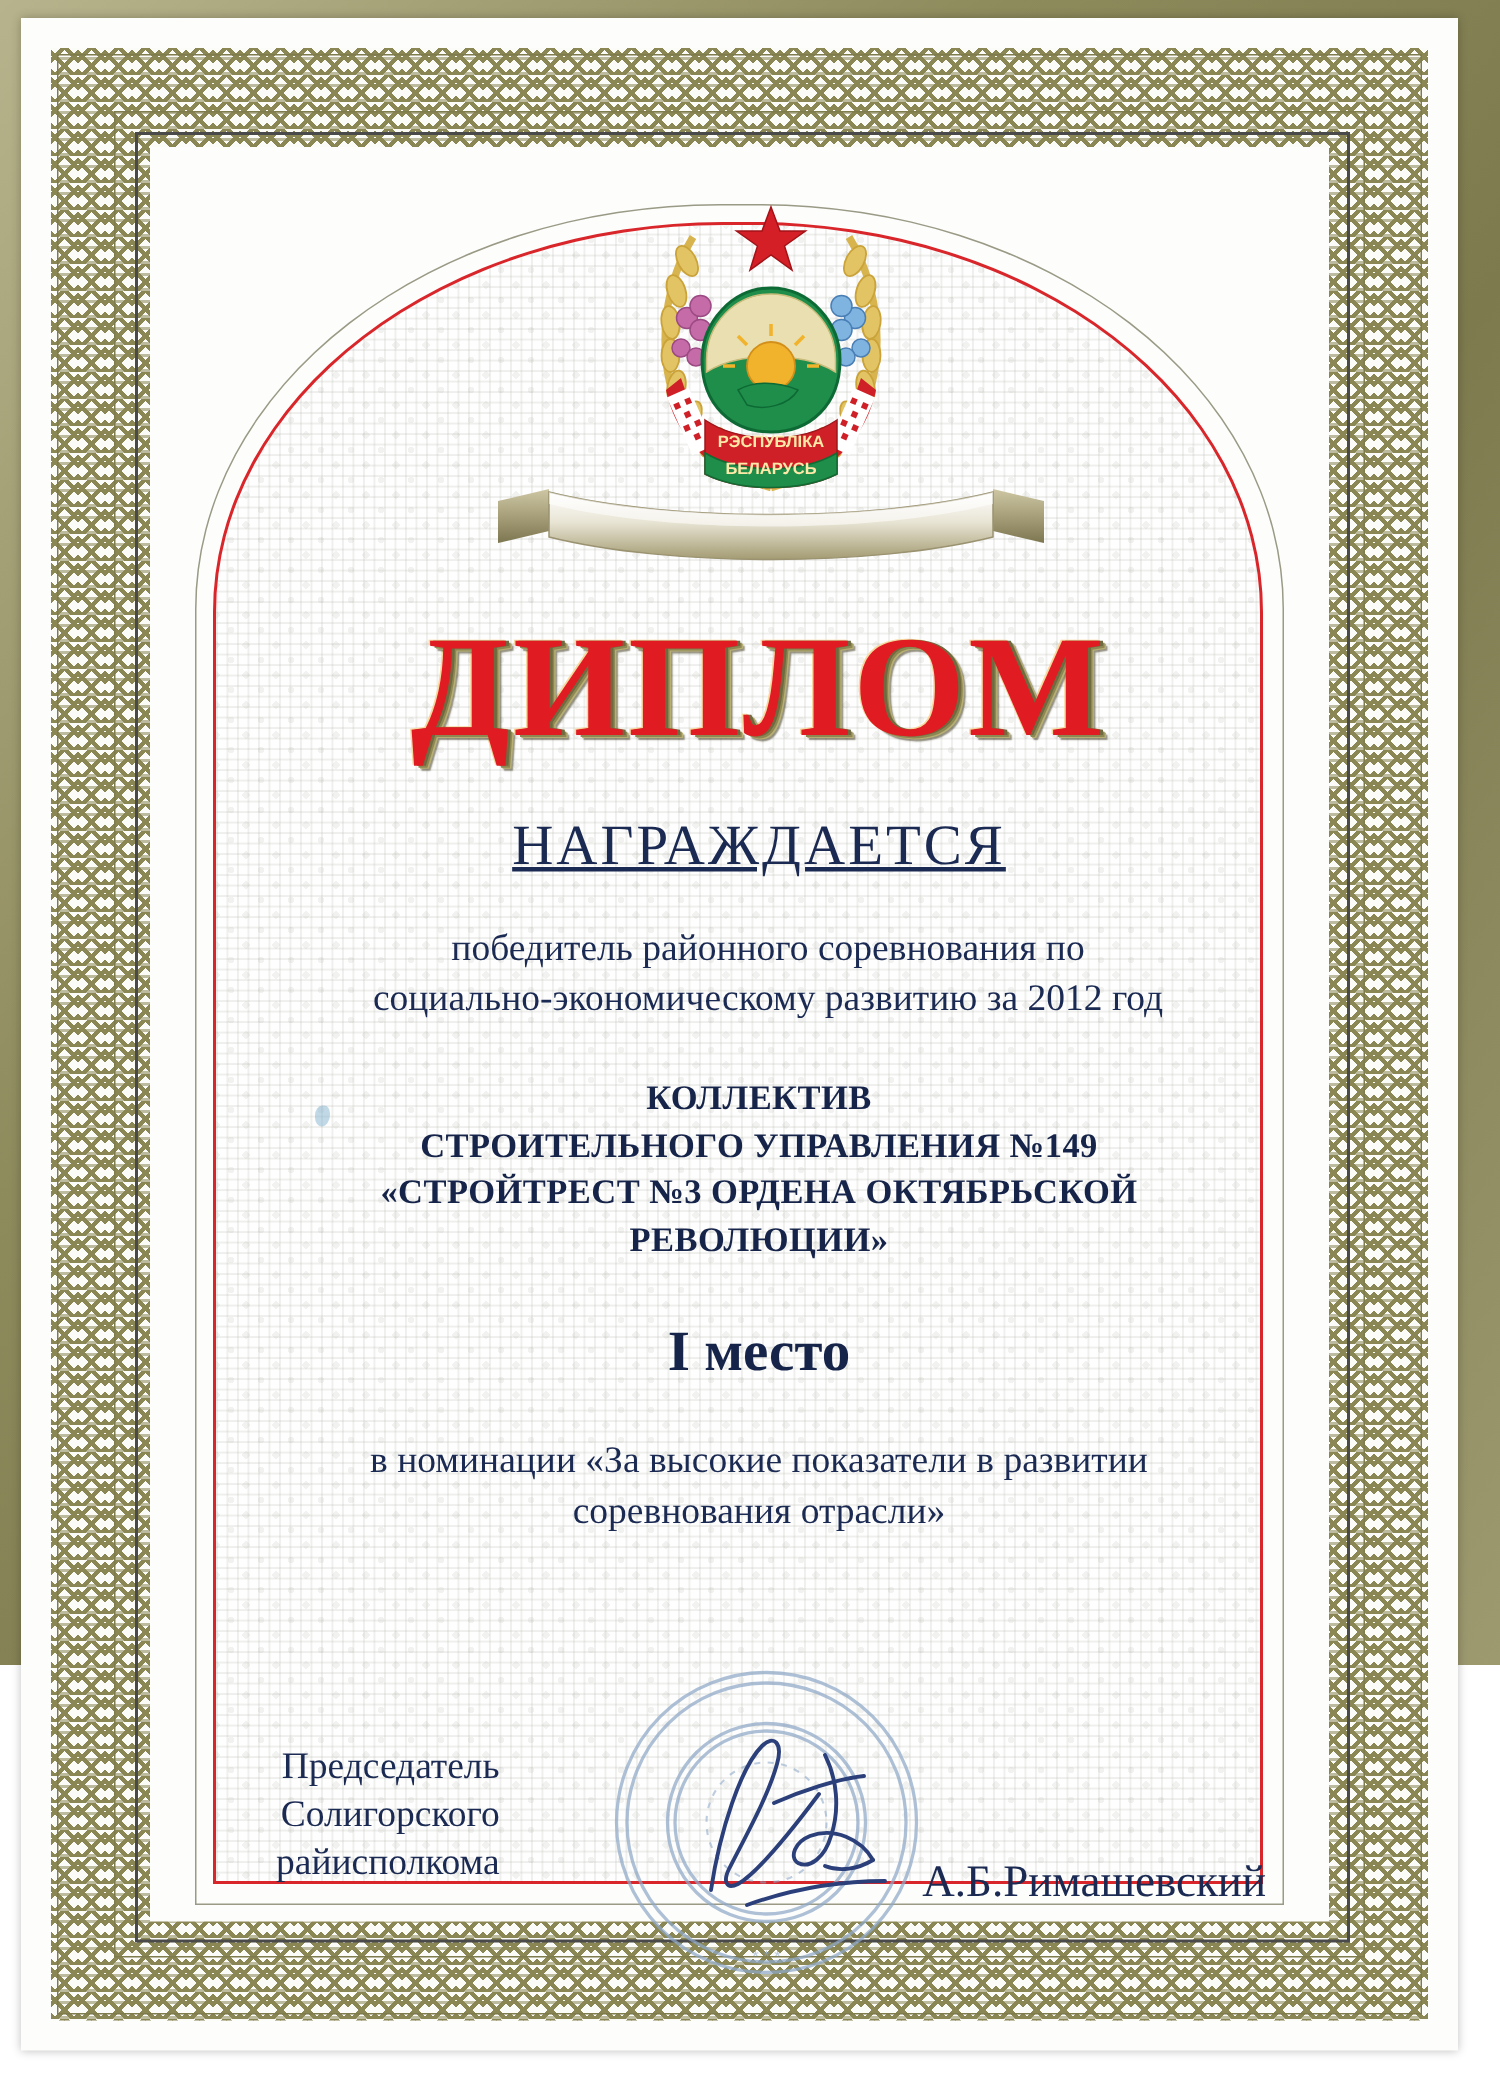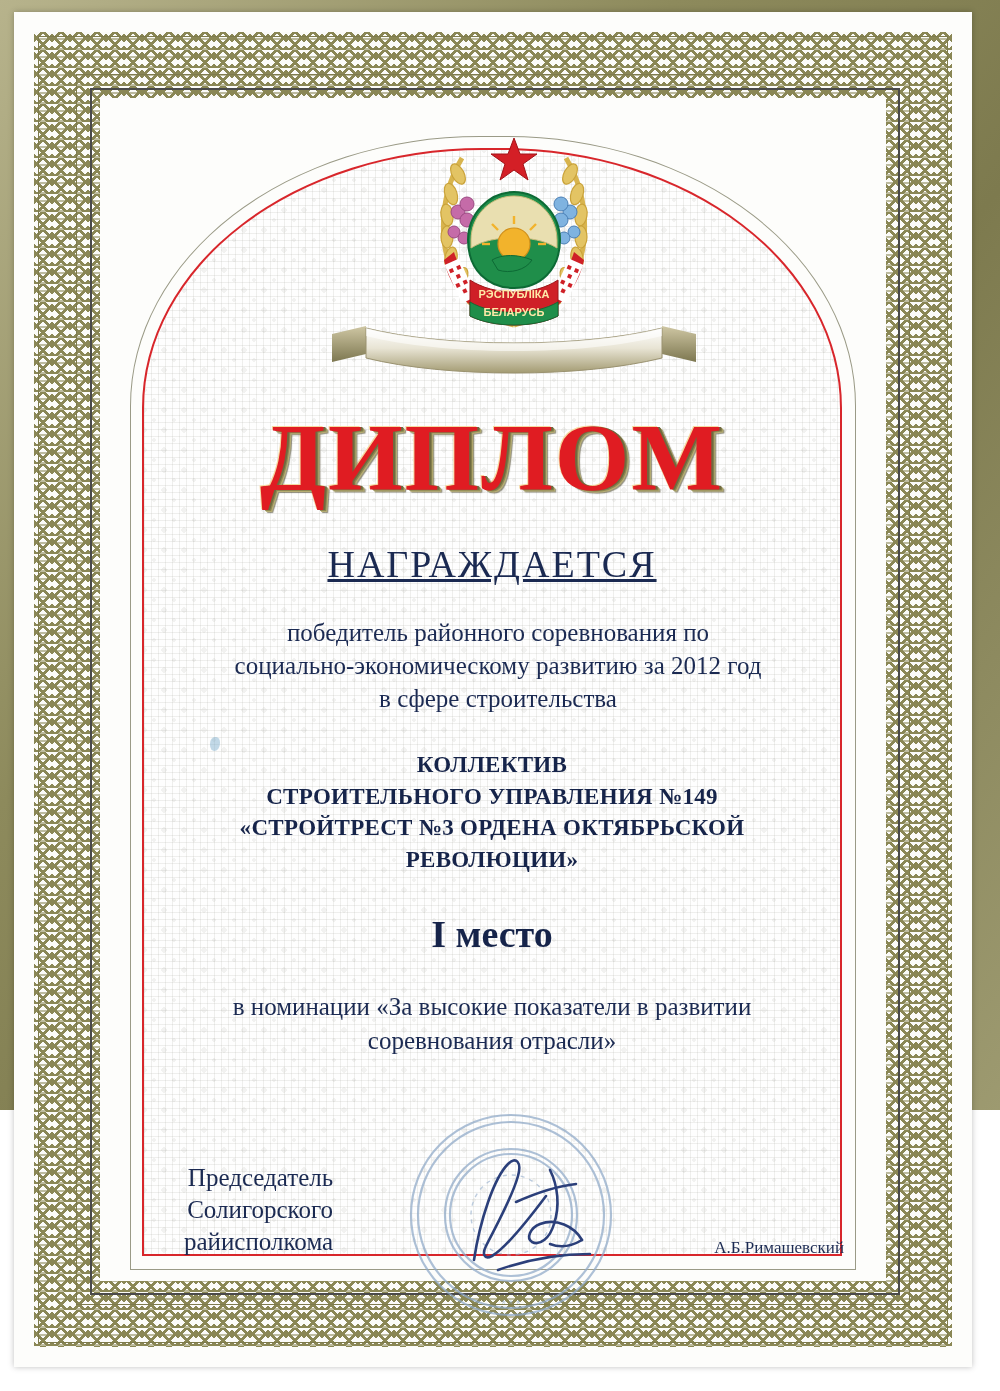--- a/index.html
+++ b/index.html
@@ -116,21 +116,21 @@
   
   .ribbon-wrap {
     position: absolute;
     left: 312px; top: 308px;
     width: 376px; height: 60px;
   }
 
   
   .content {
     position: absolute;
-    left: 146px; top: 380px;
+    left: 160px; top: 380px;
     width: 664px;
     text-align: center;
   }
 
   .title-diplom {
     font-family: "Liberation Serif", serif;
     font-weight: bold;
     font-size: 96px;
     line-height: 1;
     letter-spacing: 2px;
@@ -194,21 +194,21 @@
   .sign-left {
     position: absolute;
     left: 0; top: 0;
     font-size: 25px;
     line-height: 1.28;
     text-align: right;
   }
   .sign-right {
     position: absolute;
     right: 0; top: 76px;
-    font-size: 17px;
+    font-size: 30px;
     text-align: right;
     white-space: nowrap;
   }
 
   
   .stamp {
     position: absolute;
     left: 392px; top: 1098px;
     width: 210px; height: 210px;
     pointer-events: none;
@@ -369,21 +369,20 @@
 
     <div class="content">
 
       <div class="title-diplom">ДИПЛОМ</div>
 
       <div class="awarded">НАГРАЖДАЕТСЯ</div>
 
       <div class="reason">
         <div>победитель районного соревнования по</div>
         <div>социально-экономическому развитию за 2012 год</div>
-        <div>в сфере строительства</div>
       </div>
 
       <div class="recipient">
         <div>КОЛЛЕКТИВ</div>
         <div>СТРОИТЕЛЬНОГО УПРАВЛЕНИЯ №149</div>
         <div>«СТРОЙТРЕСТ №3 ОРДЕНА ОКТЯБРЬСКОЙ</div>
         <div>РЕВОЛЮЦИИ»</div>
       </div>
 
       <div class="place">I место</div>

